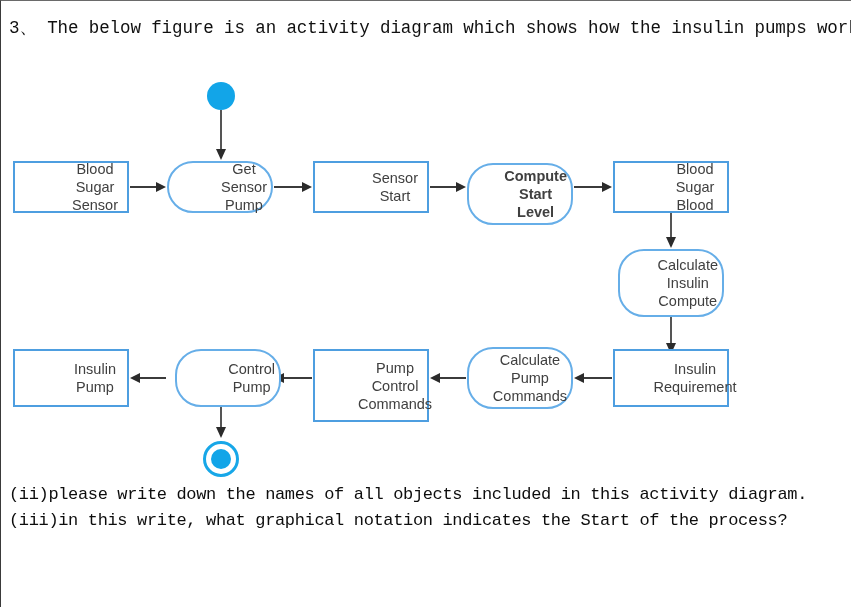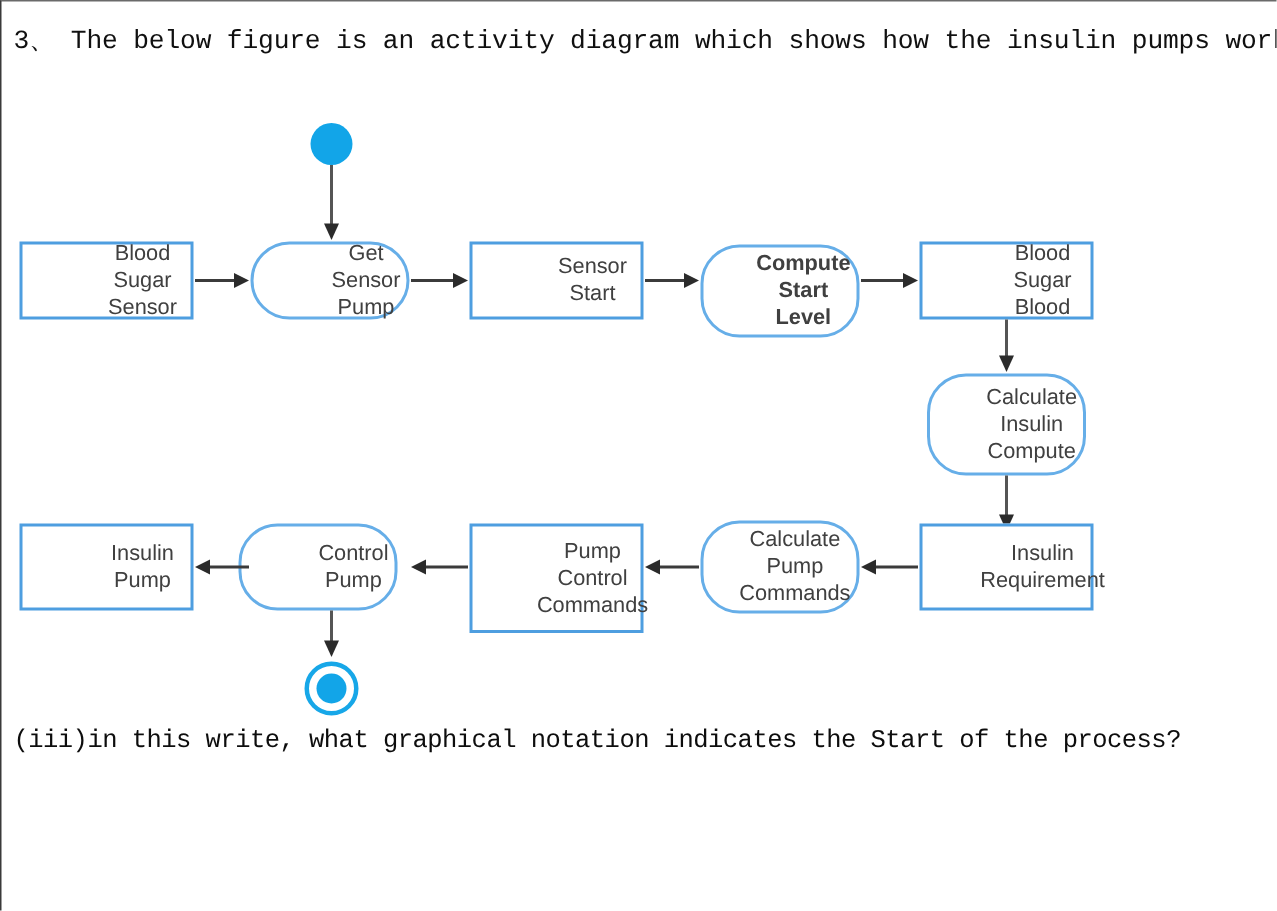--- a/index.html
+++ b/index.html
@@ -219,21 +219,21 @@
   <div class="node object" style="left:312px; top:270px; width:116px; height:73px;">
     <div>
       <span>Pump Control</span>
       <span>Commands</span>
     </div>
   </div>
 
   <div class="edge h" style="left:283px; top:298px; width:28px;"></div>
   <div class="arrow left" style="left:273px; top:294px;"></div>
 
-  <div class="node activity" style="left:158px; top:270px; width:106px; height:58px;">
+  <div class="node activity" style="left:174px; top:270px; width:106px; height:58px;">
     <div>
       <span>Control</span>
       <span>Pump</span>
     </div>
   </div>
 
   <div class="edge h" style="left:139px; top:298px; width:26px;"></div>
   <div class="arrow left" style="left:129px; top:294px;"></div>
 
   <div class="node object" style="left:12px; top:270px; width:116px; height:58px;">
@@ -243,14 +243,15 @@
     </div>
   </div>
 
   <div class="edge v" style="left:219px; top:328px; height:26px;"></div>
   <div class="arrow down" style="left:215px; top:348px;"></div>
   <div class="end-node" style="left:202px; top:362px;"></div>
 
 </div>
 
 <div class="questions">
+  <div>(ii)please write down the names of all objects included in this activity diagram.</div>
   <div>(iii)in this write, what graphical notation indicates the Start of the process?</div>
 </div>
 
 </body></html>

